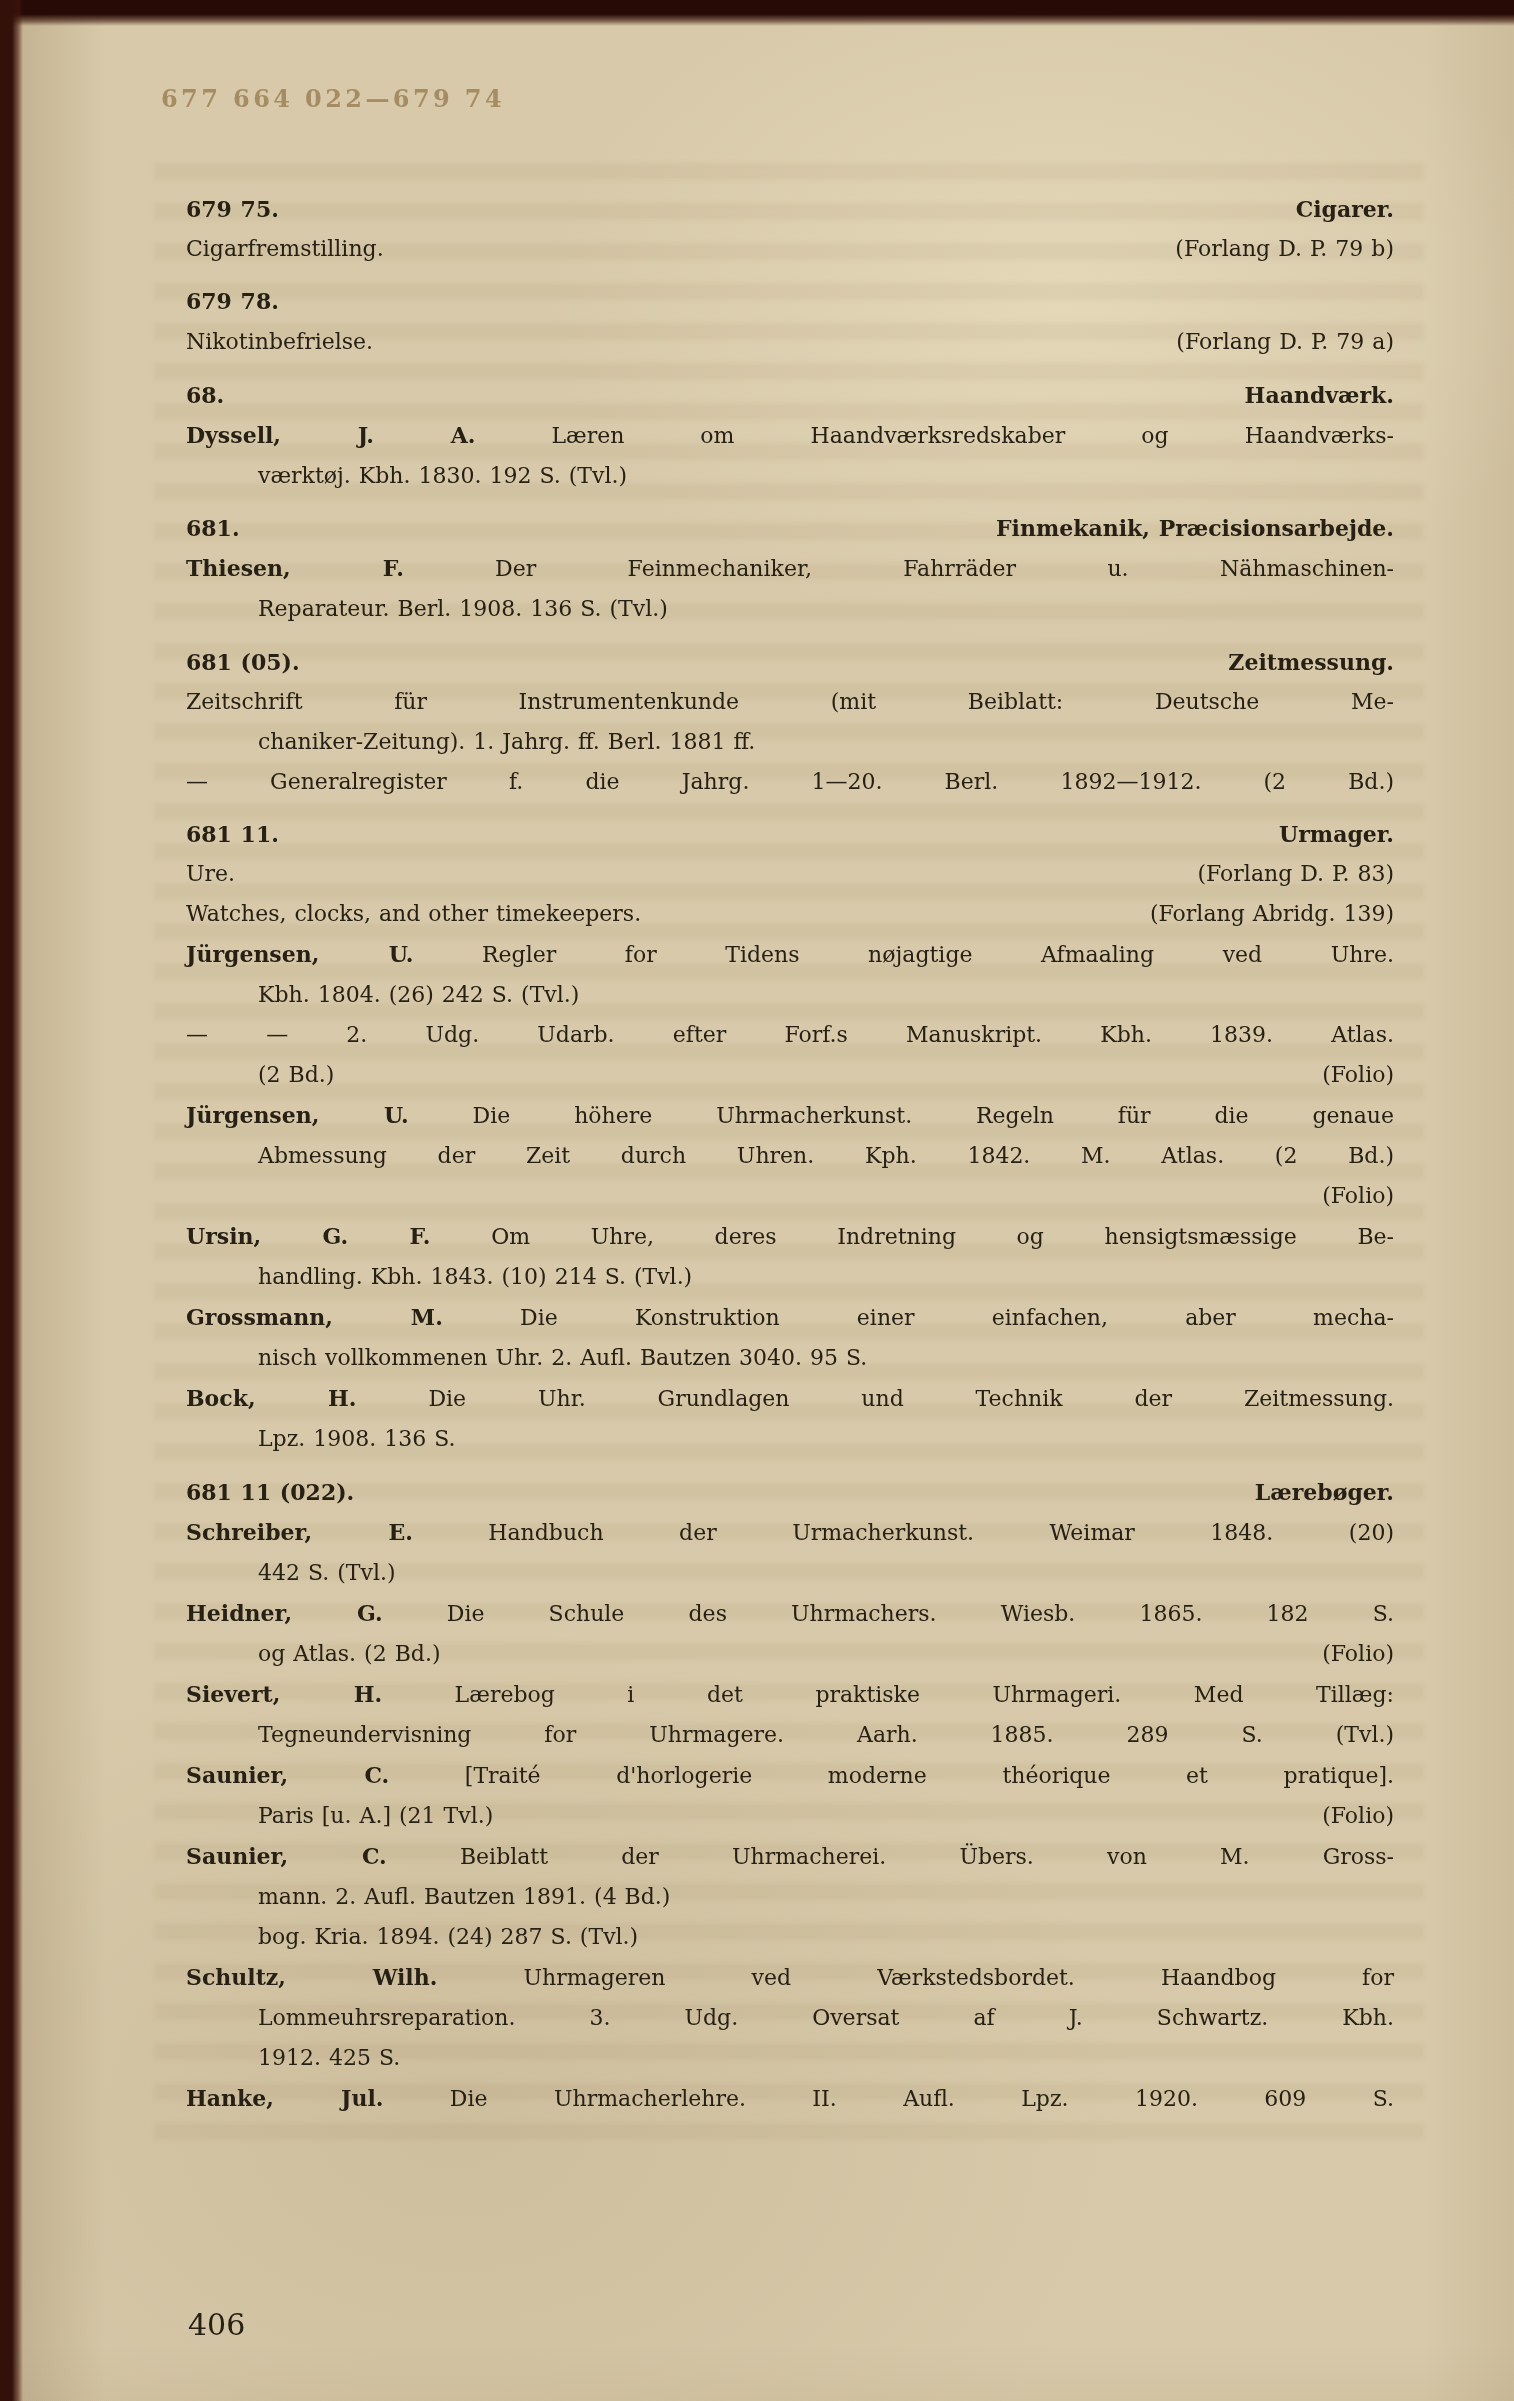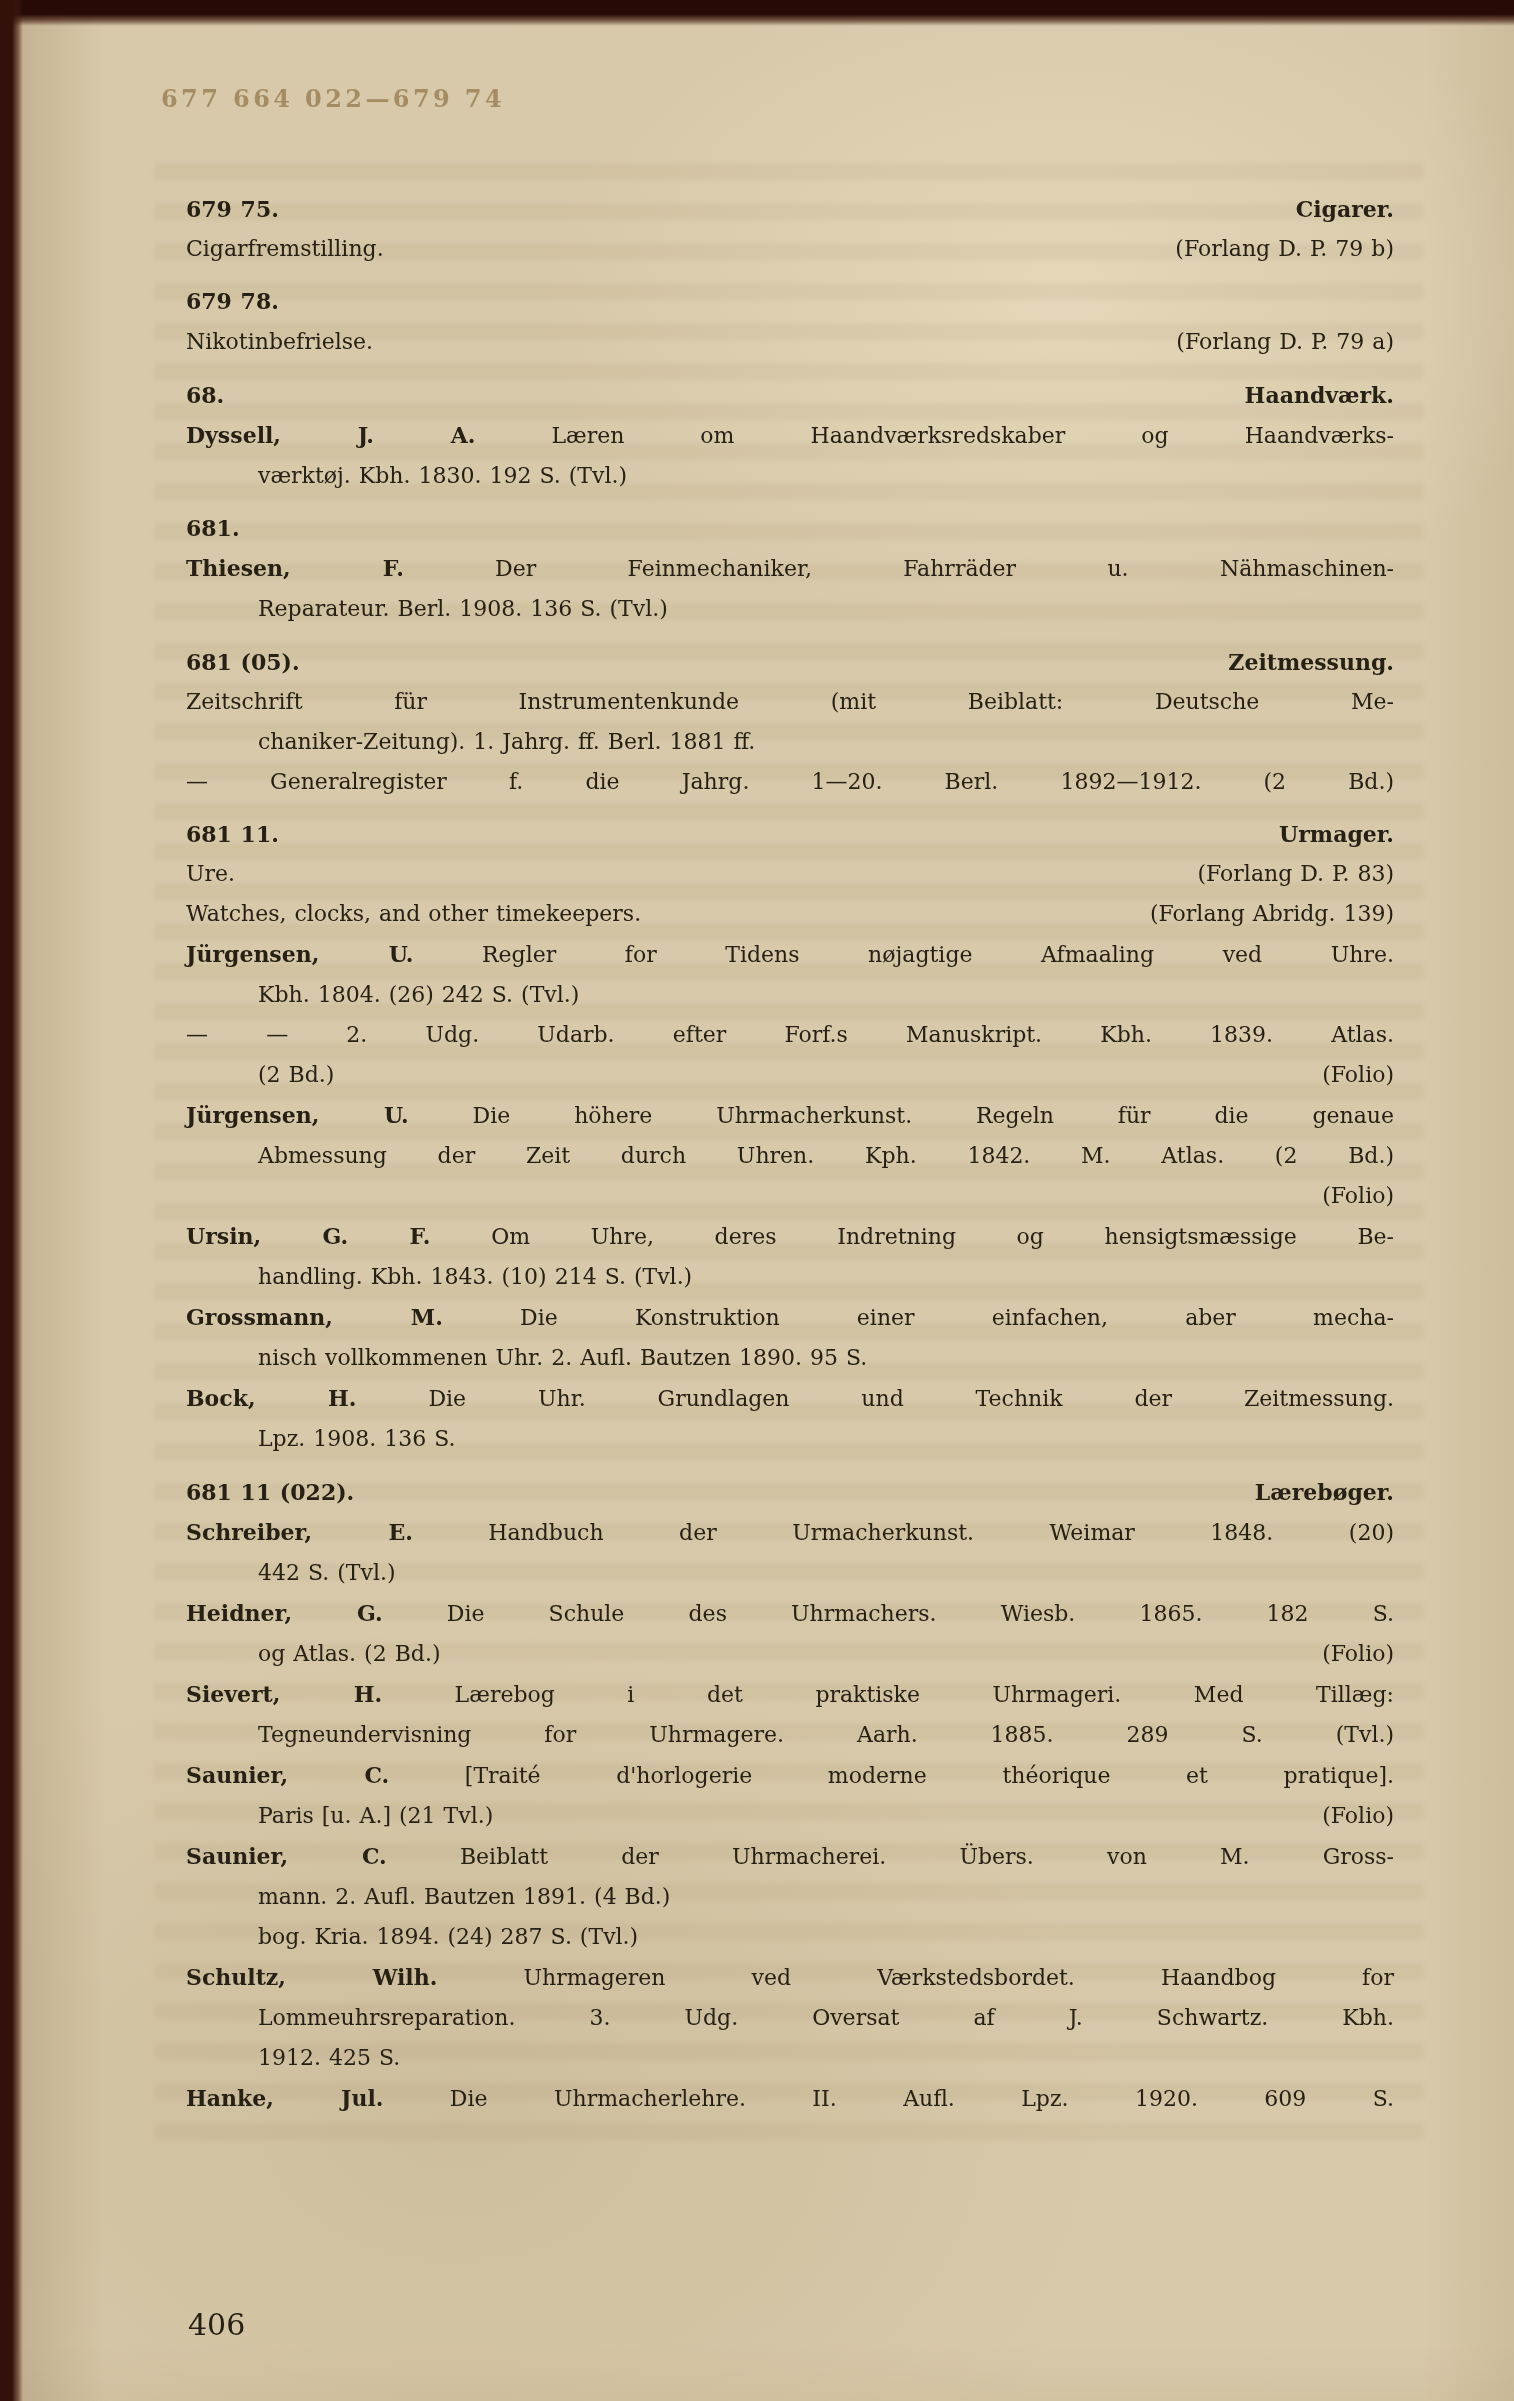--- a/index.html
+++ b/index.html
@@ -99,20 +99,21 @@
       <div class="gap"></div>
       <div class="line flex">
         <span class="b">68.</span>
         <span class="right b">Haandværk.</span>
       </div>
       <div class="line justify"><span class="b">Dyssell, J. A.</span> <span>Læren om Haandværksredskaber og Haandværks-</span></div>
       <div class="line indent"><span>værktøj. Kbh. 1830. 192 S. (Tvl.)</span></div>
       <div class="gap"></div>
       <div class="line flex">
         <span class="b">681.</span>
+        <span class="right b">Finmekanik, Præcisionsarbejde.</span>
       </div>
       <div class="line justify"><span class="b">Thiesen, F.</span> <span>Der Feinmechaniker, Fahrräder u. Nähmaschinen-</span></div>
       <div class="line indent"><span>Reparateur. Berl. 1908. 136 S. (Tvl.)</span></div>
       <div class="gap"></div>
       <div class="line flex">
         <span class="b">681 (05).</span>
         <span class="right b">Zeitmessung.</span>
       </div>
       <div class="line justify"><span>Zeitschrift für Instrumentenkunde (mit Beiblatt: Deutsche Me-</span></div>
       <div class="line indent"><span>chaniker-Zeitung). 1. Jahrg. ff. Berl. 1881 ff.</span></div>
@@ -138,21 +139,21 @@
         <span class="right">(Folio)</span>
       </div>
       <div class="line justify"><span class="b">Jürgensen, U.</span> <span>Die höhere Uhrmacherkunst. Regeln für die genaue</span></div>
       <div class="line indent justify"><span>Abmessung der Zeit durch Uhren. Kph. 1842. M. Atlas. (2 Bd.)</span></div>
       <div class="line flex">
         <span class="right">(Folio)</span>
       </div>
       <div class="line justify"><span class="b">Ursin, G. F.</span> <span>Om Uhre, deres Indretning og hensigtsmæssige Be-</span></div>
       <div class="line indent"><span>handling. Kbh. 1843. (10) 214 S. (Tvl.)</span></div>
       <div class="line justify"><span class="b">Grossmann, M.</span> <span>Die Konstruktion einer einfachen, aber mecha-</span></div>
-      <div class="line indent"><span>nisch vollkommenen Uhr. 2. Aufl. Bautzen 1890. 95 S.</span></div>
+      <div class="line indent"><span>nisch vollkommenen Uhr. 2. Aufl. Bautzen 3040. 95 S.</span></div>
       <div class="line justify"><span class="b">Bock, H.</span> <span>Die Uhr. Grundlagen und Technik der Zeitmessung.</span></div>
       <div class="line indent"><span>Lpz. 1908. 136 S.</span></div>
       <div class="gap"></div>
       <div class="line flex">
         <span class="b">681 11 (022).</span>
         <span class="right b">Lærebøger.</span>
       </div>
       <div class="line justify"><span class="b">Schreiber, E.</span> <span>Handbuch der Urmacherkunst. Weimar 1848. (20)</span></div>
       <div class="line indent"><span>442 S. (Tvl.)</span></div>
       <div class="line justify"><span class="b">Heidner, G.</span> <span>Die Schule des Uhrmachers. Wiesb. 1865. 182 S.</span></div>

